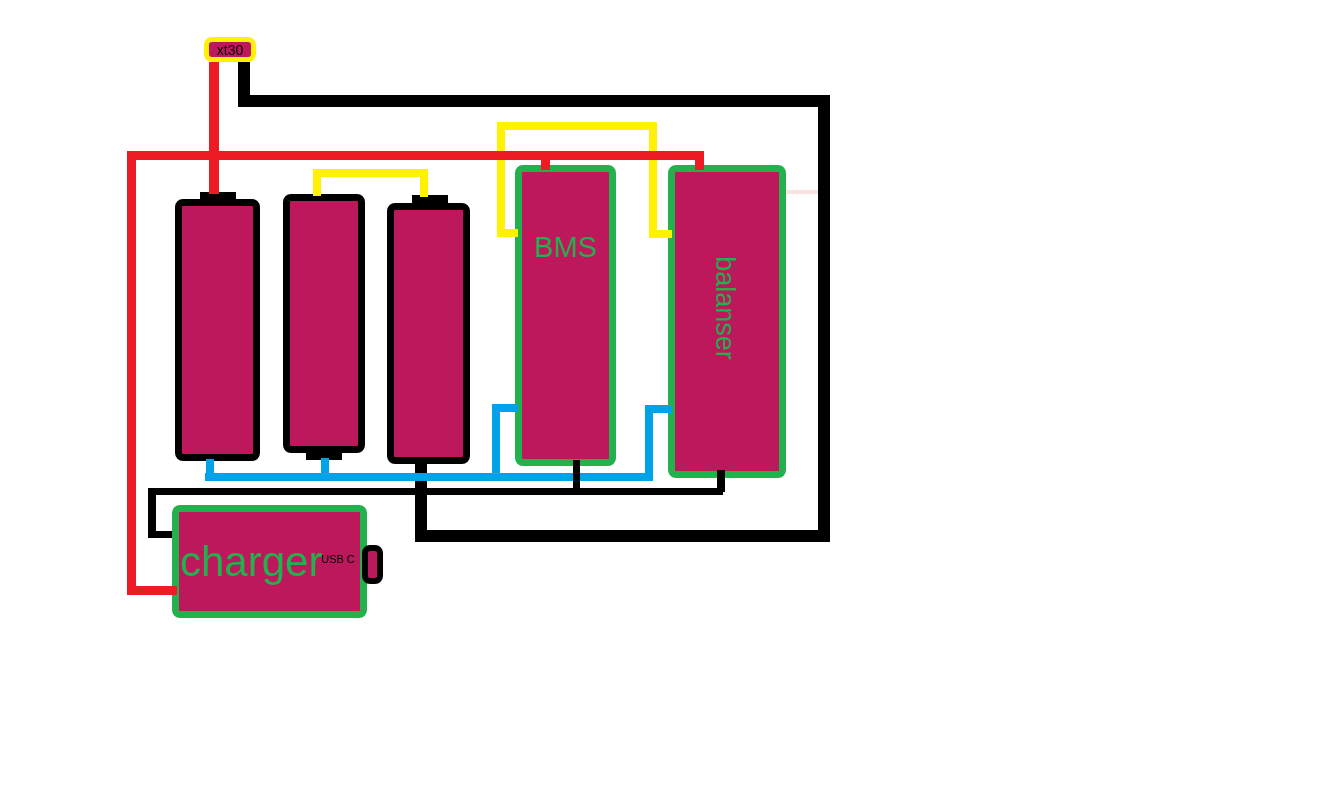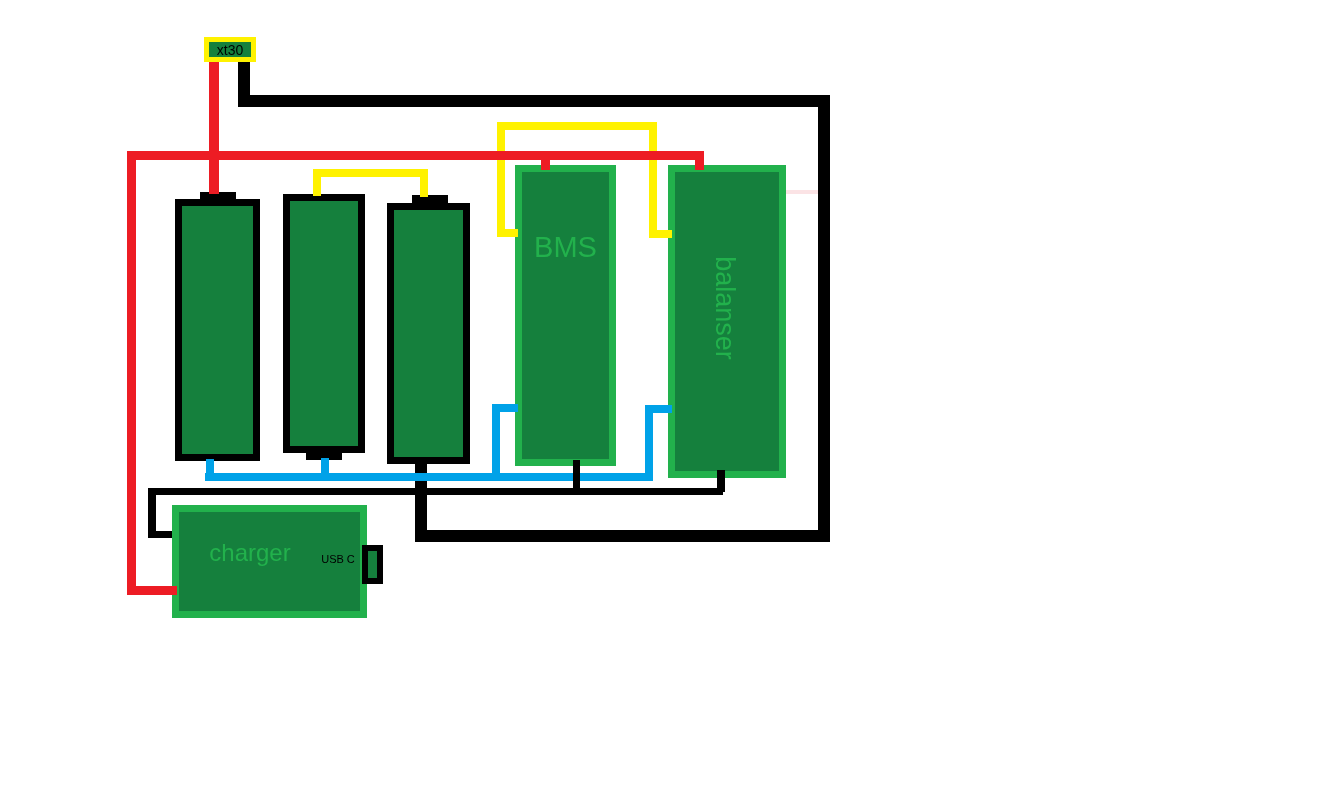--- a/index.html
+++ b/index.html
@@ -4,32 +4,32 @@
 <style>
   html,body{margin:0;padding:0;}
   body{background:#fff;font-family:"Liberation Sans",sans-serif;}
   .canvas{position:relative;width:1341px;height:807px;background:var(--white,#fff);overflow:hidden;}
   .seg{position:absolute;}
   .c-black{background:var(--black);}
   .c-red{background:var(--red);}
   .c-yellow{background:var(--yellow);}
   .c-blue{background:var(--blue);}
   .c-faint{background:var(--faint_pink);}
-  .box{position:absolute;background:#15803d;box-sizing:border-box;}
+  .box{position:absolute;background:#be185d;box-sizing:border-box;border-radius:8px;}
   .green-box{border:7px solid var(--green);}
   .battery{border:7px solid var(--black);}
   .nub{position:absolute;background:var(--black);}
   .xt30-box{border:5px solid var(--yellow);display:flex;align-items:center;justify-content:center;
             font-size:14px;color:var(--black);}
   .usb-port{border:6px solid var(--black);}
   .label{position:absolute;color:var(--green);line-height:1;}
   .label-bms{left:515px;top:233px;width:101px;text-align:center;font-size:29px;}
   .label-balanser{left:724px;top:308px;font-size:27px;white-space:nowrap;
                   transform:translate(-50%,-50%) rotate(90deg);}
-  .label-charger{left:180px;top:541px;width:140px;text-align:center;font-size:24px;}
+  .label-charger{left:180px;top:541px;width:140px;text-align:center;font-size:42px;}
   .label-usbc{position:absolute;left:316px;top:554px;width:44px;text-align:center;
               font-size:11px;color:var(--black);line-height:1;}
 </style>
 </head>
 <body>
 
 <div class="canvas">
 
   <div class="seg c-faint" style="left:695px;top:190px;width:127px;height:4px;"></div>
 

